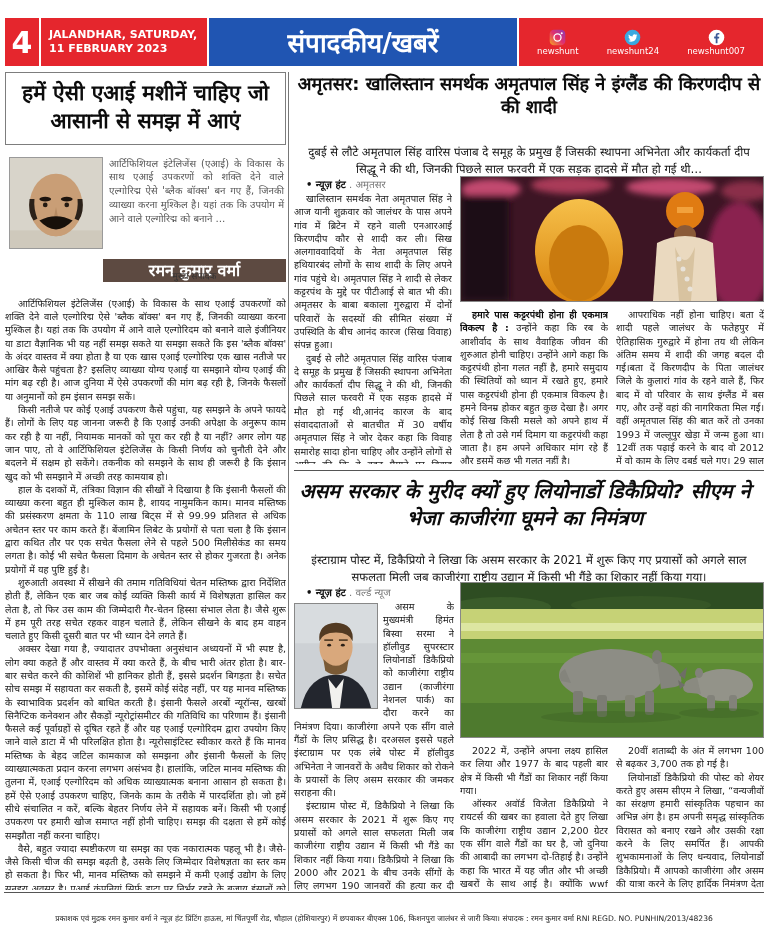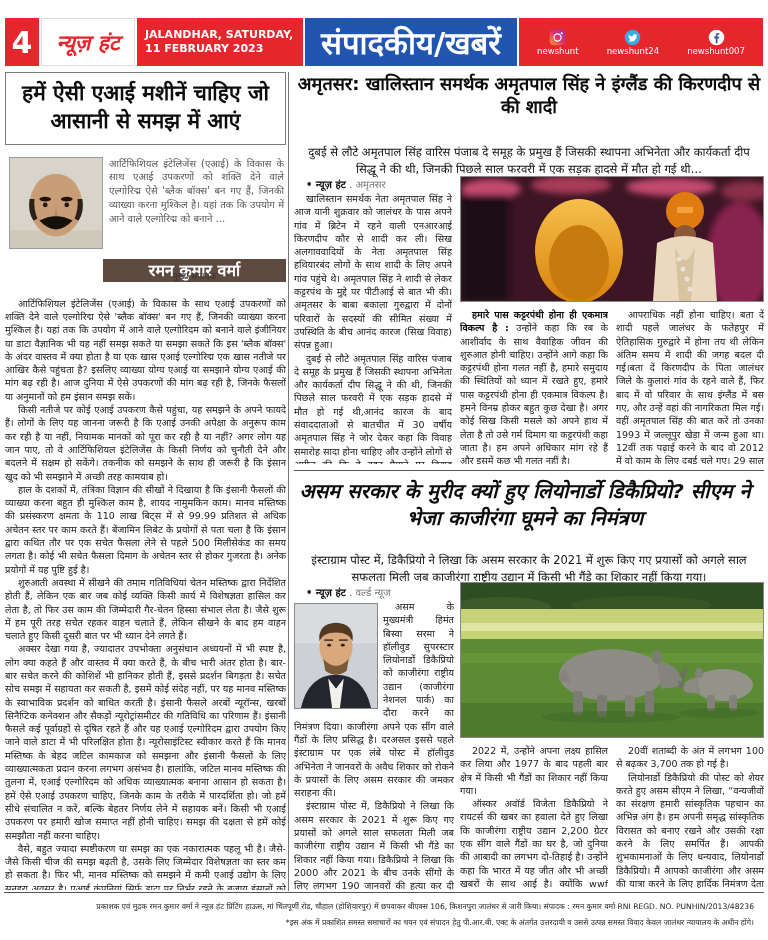--- a/index.html
+++ b/index.html
@@ -6,21 +6,21 @@
   .page{position:relative;width:768px;height:940px;margin:0 auto;background:#ffffff;
         font-family:"DejaVu Sans","Liberation Sans",sans-serif;color:#1c1c1c;overflow:hidden;}
 
   
   .masthead{position:absolute;left:5px;top:18px;width:758px;height:48px;display:flex;gap:2px;}
   .seg{display:flex;align-items:center;justify-content:center;}
   .seg-pagenum{width:34px;background:#e5262d;color:#fff;font-size:30px;font-weight:bold;}
   .seg-logo{width:92px;background:#fff;border:1px solid #e0dcd6;color:#e5262d;font-size:21px;font-weight:bold;font-style:italic;}
   .seg-date{width:166px;background:#e5262d;color:#fff;font-size:11px;font-weight:bold;
             flex-direction:column;align-items:flex-start;justify-content:center;padding-left:8px;box-sizing:border-box;line-height:1.25;}
-  .seg-section{flex:1;background:#2055b2;color:#fff;font-size:31px;font-weight:bold;}
+  .seg-section{flex:1;background:#2055b2;color:#fff;font-size:26px;font-weight:bold;}
   .seg-social{width:244px;background:#e5262d;display:flex;justify-content:space-around;align-items:center;padding:2px 4px;box-sizing:border-box;}
   .social-item{display:flex;flex-direction:column;align-items:center;gap:1px;}
   .social-item .lbl{color:#fff;font-size:8.5px;line-height:1;}
   .social-item svg{width:17px;height:17px;display:block;}
 
   
   .v-rule{position:absolute;left:288px;top:72px;width:1px;height:819px;background:#777;}
   .h-rule-mid{position:absolute;left:294px;top:470px;width:470px;height:1px;background:#555;}
   .h-rule-foot{position:absolute;left:4px;top:892px;width:760px;height:1px;background:#555;}
 
@@ -65,30 +65,29 @@
   .bot-sub{position:absolute;left:4px;right:4px;top:74px;font-size:11.5px;line-height:1.45;}
   .bot-col1{left:0;top:108px;width:160px;bottom:0;}
   .dicaprio-photo{float:left;width:84px;height:106px;margin:3px 5px 2px 0;border:1px solid #888;box-sizing:border-box;}
   .dicaprio-photo svg{width:100%;height:100%;display:block;}
   .rhino-photo{left:166px;top:104px;right:0;height:156px;}
   .bot-col2{left:166px;top:266px;width:148px;bottom:0;}
   .bot-col3{left:322px;top:266px;right:0;bottom:0;}
 
   
   .footer{position:absolute;left:10px;right:10px;top:897px;text-align:center;font-size:7.6px;line-height:1.6;color:#222;}
-  .footer p{margin:4px;text-align:right;}
+  .footer p{margin:16px;}
 </style>
 </head>
 <body>
 
 <div class="page">
 
   <header class="masthead">
     <div class="seg seg-pagenum">4</div>
-    <div class="seg seg-logo">न्यूज़ हंट</div>
     <div class="seg seg-date">
       <div>JALANDHAR, SATURDAY,</div>
       <div>11 FEBRUARY 2023</div>
     </div>
     <div class="seg seg-section">संपादकीय/खबरें</div>
     <div class="seg seg-social">
       <div class="social-item">
         <span>
           <svg viewBox="0 0 24 24">
               <defs>

